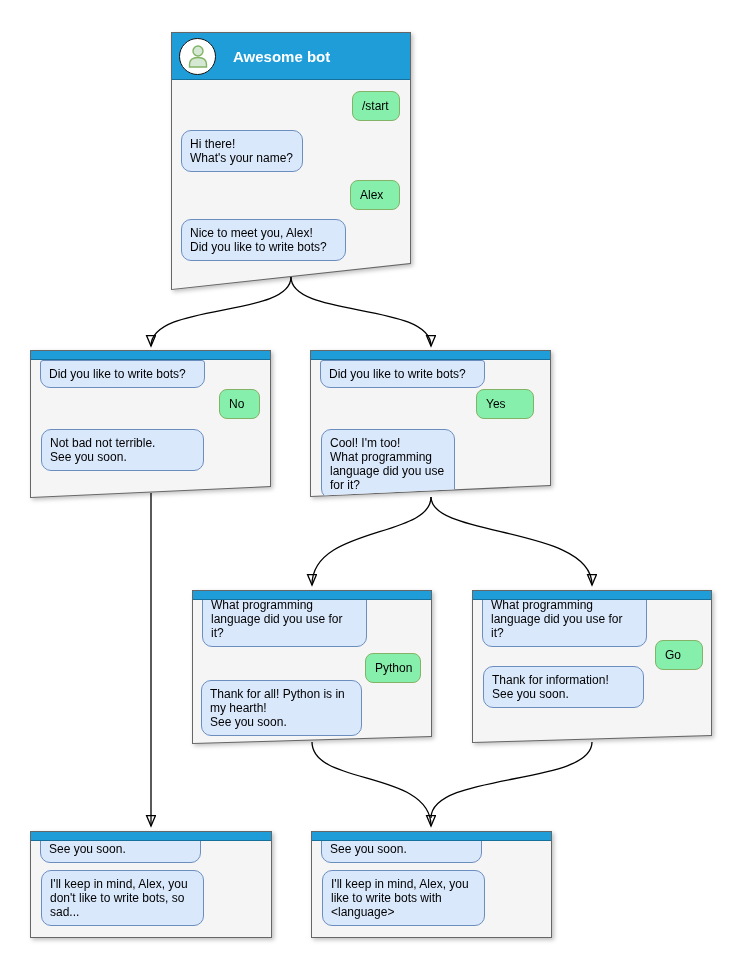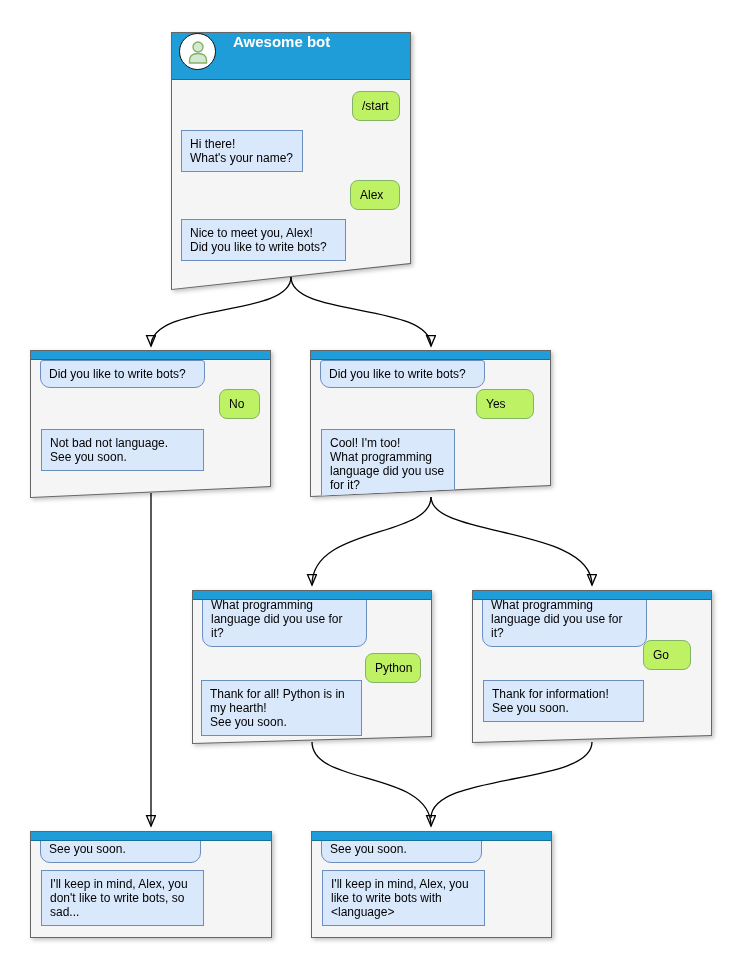--- a/index.html
+++ b/index.html
@@ -7,30 +7,30 @@
   .canvas { position:relative; width:743px; height:971px; background:#ffffff; overflow:hidden; }
 
   
   .window { position:absolute; filter:drop-shadow(2px 2px 2px rgba(0,0,0,0.25)); }
   .frame  { position:absolute; inset:0; background:#666666;
             clip-path:polygon(0 0, 100% 0, 100% calc(100% - var(--cut,0px)), 0 100%); }
   .inner  { position:absolute; inset:1px; background:#F5F5F5;
             clip-path:polygon(0 0, 100% 0, 100% calc(100% - var(--cut,0px)), 0 100%); }
 
   .header { position:relative; z-index:3; background:#1E9DD9; border-bottom:1px solid rgba(0,0,0,0.28); box-sizing:border-box; }
-  .header.big  { height:47px; display:flex; padding-left:7px; }
+  .header.big  { height:47px; display:flex; align-items:center; padding-left:7px; }
   .header.slim { height:9px; }
   .title  { color:#ffffff; font-weight:bold; font-size:15px; margin-left:17px; }
   .avatar { width:37px; height:37px; background:#ffffff; border:1.6px solid #111111; border-radius:50%;
             box-sizing:border-box; display:flex; align-items:center; justify-content:center; }
 
   .bubble { position:absolute; z-index:1; font-size:12px; line-height:14px; color:#000;
             white-space:pre-line; box-sizing:border-box; }
-  .bot    { background:#DAE8FC; border:1px solid #6C8EBF; border-radius:0; padding:6px 8px; }
-  .user   { background:#bef264; border:1px solid #82B366; border-radius:8px; padding:7px 9px; white-space:nowrap; }
+  .bot    { background:#DAE8FC; border:1px solid #6C8EBF; border-radius:10px; padding:6px 8px; }
+  .user   { background:#86efac; border:1px solid #82B366; border-radius:8px; padding:7px 9px; white-space:nowrap; }
   .flush  { border-radius:3px 3px 10px 10px; }
 
   .edges  { position:absolute; left:0; top:0; z-index:6; pointer-events:none; }
   .edges path { stroke:#000000; stroke-width:1.3; fill:none; }
 </style>
 </head>
 <body>
 
 <div class="canvas">
 
@@ -54,21 +54,21 @@
 Did you like to write bots?</div>
     </div>
   </div>
 
   <div class="window" style="left:30px;top:350px;width:241px;height:148px;--cut:11px">
     <div class="frame"></div>
     <div class="inner">
       <div class="header slim"></div>
       <div class="bubble bot flush" style="top:9px;left:9px;width:165px">Did you like to write bots?</div>
       <div class="bubble user" style="top:38px;right:10px;width:41px">No</div>
-      <div class="bubble bot" style="top:78px;left:10px;width:163px">Not bad not language.
+      <div class="bubble bot" style="top:78px;left:10px;width:163px">Not bad not terrible.
 See you soon.</div>
     </div>
   </div>
 
   <div class="window" style="left:310px;top:350px;width:241px;height:147px;--cut:11px">
     <div class="frame"></div>
     <div class="inner">
       <div class="header slim"></div>
       <div class="bubble bot flush" style="top:9px;left:9px;width:165px">Did you like to write bots?</div>
       <div class="bubble user" style="top:38px;right:16px;width:58px">Yes</div>
@@ -90,22 +90,22 @@
 See you soon.</div>
     </div>
   </div>
 
   <div class="window" style="left:472px;top:590px;width:240px;height:153px;--cut:7px">
     <div class="frame"></div>
     <div class="inner">
       <div class="header slim"></div>
       <div class="bubble bot flush" style="top:0px;left:9px;width:165px">What programming
 language did you use for it?</div>
-      <div class="bubble user" style="top:49px;right:20px;width:48px">Go</div>
-      <div class="bubble bot" style="top:89px;left:10px;width:161px">Thank for information!
+      <div class="bubble user" style="top:49px;right:8px;width:48px">Go</div>
+      <div class="bubble bot" style="top:75px;left:10px;width:161px">Thank for information!
 See you soon.</div>
     </div>
   </div>
 
   <div class="window" style="left:30px;top:831px;width:242px;height:107px;--cut:0px">
     <div class="frame"></div>
     <div class="inner">
       <div class="header slim"></div>
       <div class="bubble bot flush" style="top:3px;left:9px;width:161px">See you soon.</div>
       <div class="bubble bot" style="top:38px;left:10px;width:163px">I'll keep in mind, Alex, you

